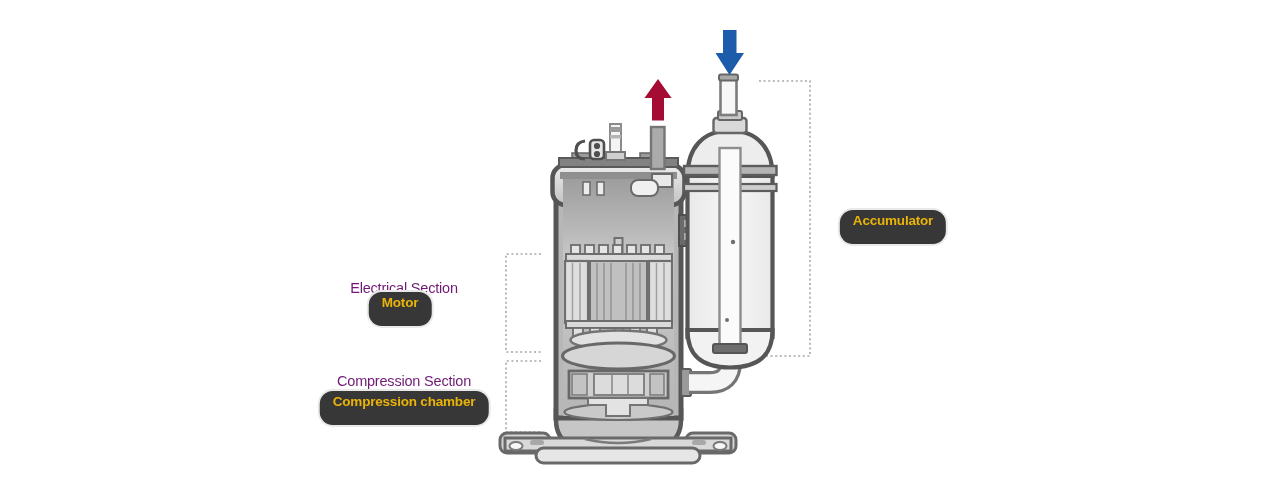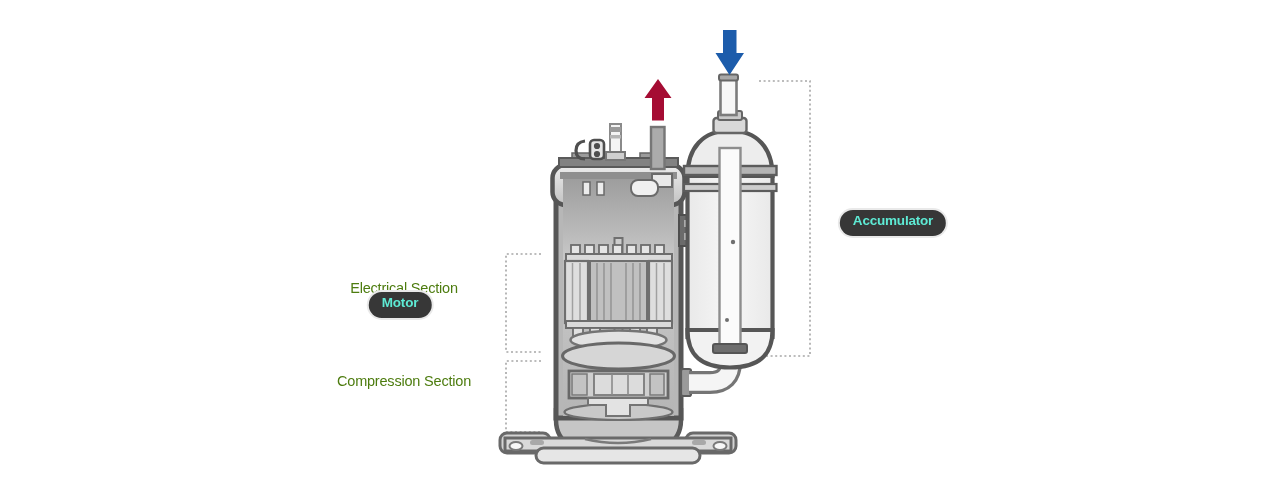--- a/index.html
+++ b/index.html
@@ -1,26 +1,26 @@
 <!DOCTYPE html>
 <html><head>
 <meta charset="utf-8">
 <style>
   html,body{margin:0;padding:0;background:#ffffff;}
   body{width:1284px;height:500px;font-family:"Liberation Sans",sans-serif;}
   .stage{position:relative;width:1284px;height:500px;background:#ffffff;overflow:hidden;}
   svg.diagram{position:absolute;left:0;top:0;}
   .sec-label{
     position:absolute;transform:translateX(-50%);
-    font-size:14.5px;color:#4d7c0f;white-space:nowrap;letter-spacing:-0.2px;
+    font-size:14.5px;color:#701a75;white-space:nowrap;letter-spacing:-0.2px;
   }
   .badge{
     position:absolute;transform:translateX(-50%);
-    background:#373737;color:#5eead4;font-size:13.5px;font-weight:bold;
-    padding:3px 13px 8px;border-radius:13px;white-space:nowrap;letter-spacing:-0.2px;
+    background:#373737;color:#eab308;font-size:13.5px;font-weight:bold;
+    padding:3px 13px 16px;border-radius:13px;white-space:nowrap;letter-spacing:-0.2px;
     box-shadow:0 0 0 2px #e9e9e9;
   }
 </style>
 </head>
 <body>
 
 <div class="stage">
 
   <svg class="diagram" width="1284" height="500" viewBox="0 0 1284 500" xmlns="http://www.w3.org/2000/svg">
     <defs>
@@ -173,15 +173,16 @@
     <polygon fill="#a50c33" points="658,79 671.5,98 664,98 664,120.5 652,120.5 652,98 644.5,98"></polygon>
     <polygon fill="#1c5cab" points="729.5,75 715.5,53 723,53 723,30 736.5,30 736.5,53 744,53"></polygon>
   </svg>
 
   <div class="sec-label" style="left:404px;top:280px;">Electrical Section</div>
 
   <div class="badge" style="left:400px;top:292px;">Motor</div>
 
   <div class="sec-label" style="left:404px;top:373px;">Compression Section</div>
 
+  <div class="badge" style="left:404px;top:391px;">Compression chamber</div>
 
   <div class="badge" style="left:893px;top:210px;">Accumulator</div>
 </div>
 
 </body></html>

